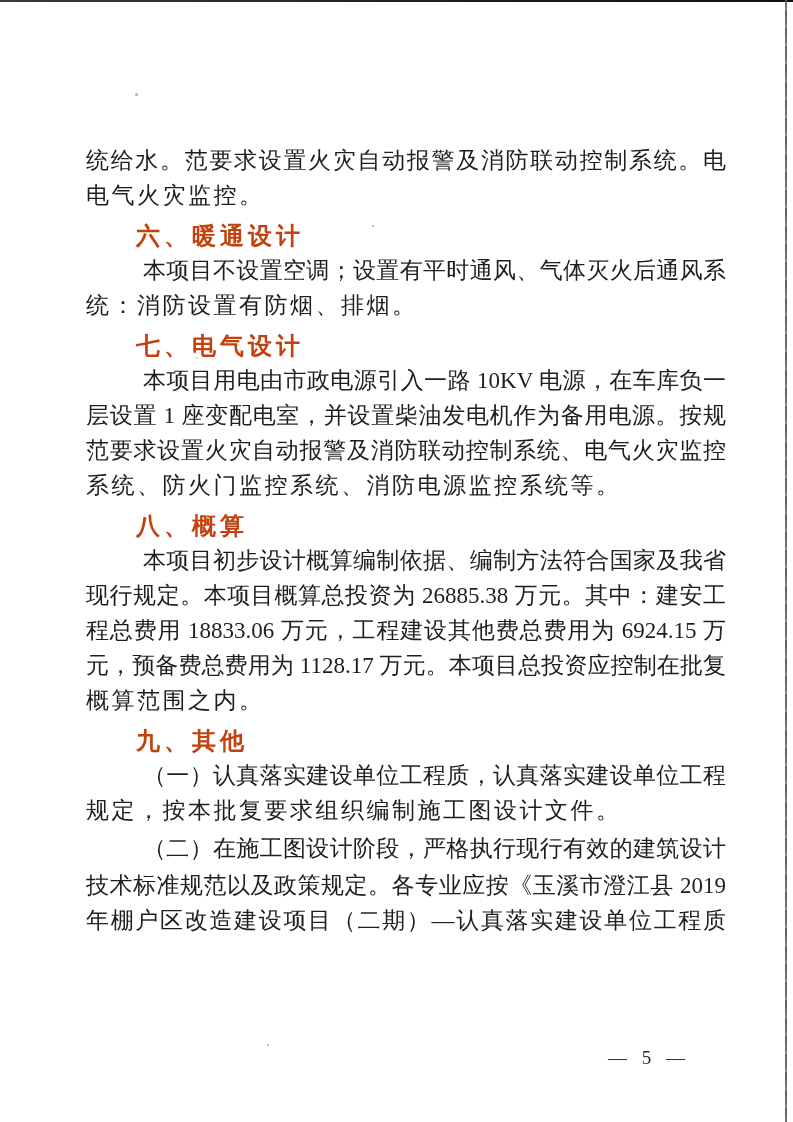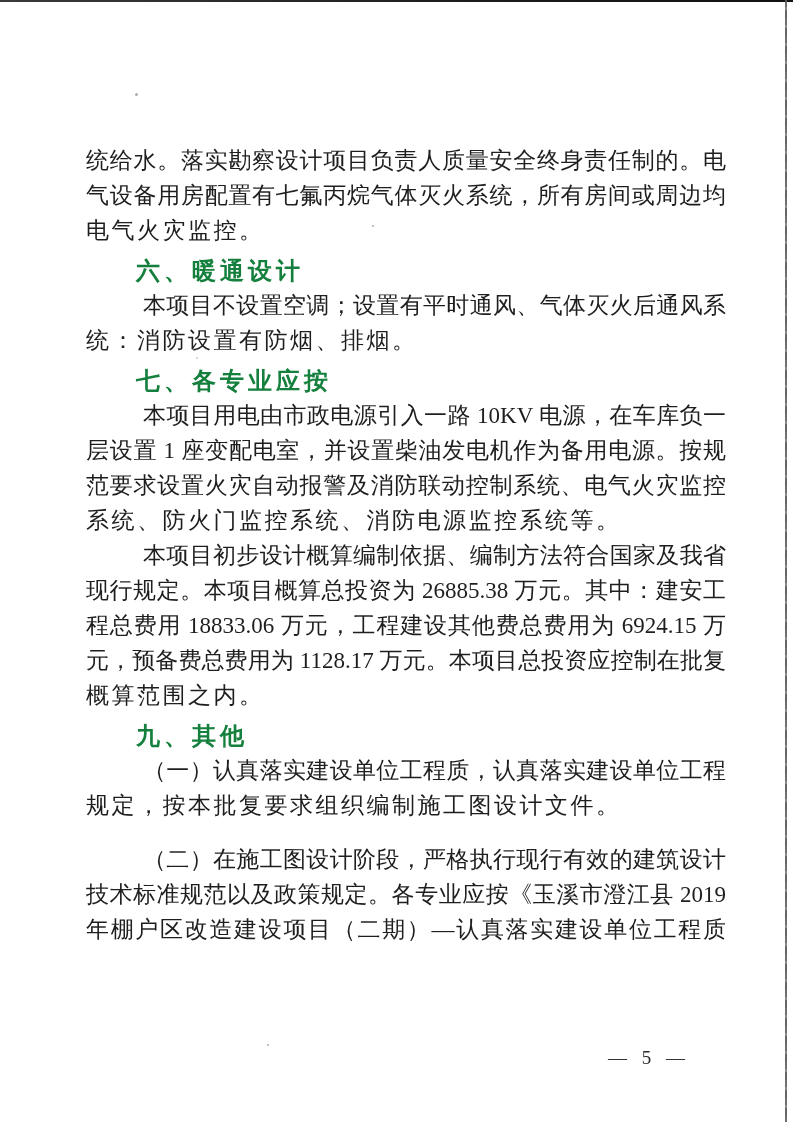--- a/index.html
+++ b/index.html
@@ -59,31 +59,31 @@
     height: 35px;
     line-height: 35px;
     font-size: 23px;
     text-align: justify;
     text-align-last: justify;
     overflow: hidden;
     color: var(--text);
   }
   .line.first { text-indent: 57px; }
   .line.end { text-align-last: left; letter-spacing: 2.5px; }
-  .line.gap { margin-top: 19px; }
+  .line.gap { margin-top: 5px; font-family: Liberation Mono, monospace; }
   .heading {
     height: 35px;
     line-height: 35px;
     margin-top: 5px;
     padding-left: 50px;
     font-family: "Liberation Sans", "DejaVu Sans", sans-serif;
     font-weight: 700;
     font-size: 24px;
     letter-spacing: 4px;
-    color: #15803d;
+    color: #c2410c;
   }
   .page-footer {
     position: absolute;
     left: 608px; top: 1047px;
     font-size: 19px;
     letter-spacing: 3px;
     word-spacing: 4px;
     color: #2a2a2a;
     font-family: "Liberation Serif", "DejaVu Serif", serif;
   }
@@ -95,34 +95,34 @@
 
   <div class="scan-top-edge"></div>
   <div class="scan-right-edge"></div>
   <div class="speck s1"></div>
   <div class="speck s2"></div>
   <div class="speck s3"></div>
   <div class="speck s4"></div>
 
   <div class="content">
 
-    <div class="line">统给水。落实勘察设计项目负责人质量安全终身责任制的。电</div>
-    <div class="line">气设备用房配置有七氟丙烷气体灭火系统，所有房间或周边均</div>
+    <div class="line">统给水。范要求设置火灾自动报警及消防联动控制系统。电</div>
     <div class="line end">电气火灾监控。</div>
 
     <div class="heading">六、暖通设计</div>
     <div class="line first">本项目不设置空调；设置有平时通风、气体灭火后通风系</div>
     <div class="line end">统：消防设置有防烟、排烟。</div>
 
-    <div class="heading">七、各专业应按</div>
+    <div class="heading">七、电气设计</div>
     <div class="line first">本项目用电由市政电源引入一路 10KV 电源，在车库负一</div>
     <div class="line">层设置 1 座变配电室，并设置柴油发电机作为备用电源。按规</div>
     <div class="line">范要求设置火灾自动报警及消防联动控制系统、电气火灾监控</div>
     <div class="line end">系统、防火门监控系统、消防电源监控系统等。</div>
 
+    <div class="heading">八、概算</div>
     <div class="line first">本项目初步设计概算编制依据、编制方法符合国家及我省</div>
     <div class="line">现行规定。本项目概算总投资为 26885.38 万元。其中：建安工</div>
     <div class="line">程总费用 18833.06 万元，工程建设其他费总费用为 6924.15 万</div>
     <div class="line">元，预备费总费用为 1128.17 万元。本项目总投资应控制在批复</div>
     <div class="line end">概算范围之内。</div>
 
     <div class="heading">九、其他</div>
     <div class="line first">（一）认真落实建设单位工程质，认真落实建设单位工程质</div>
     <div class="line end">规定，按本批复要求组织编制施工图设计文件。</div>
 

